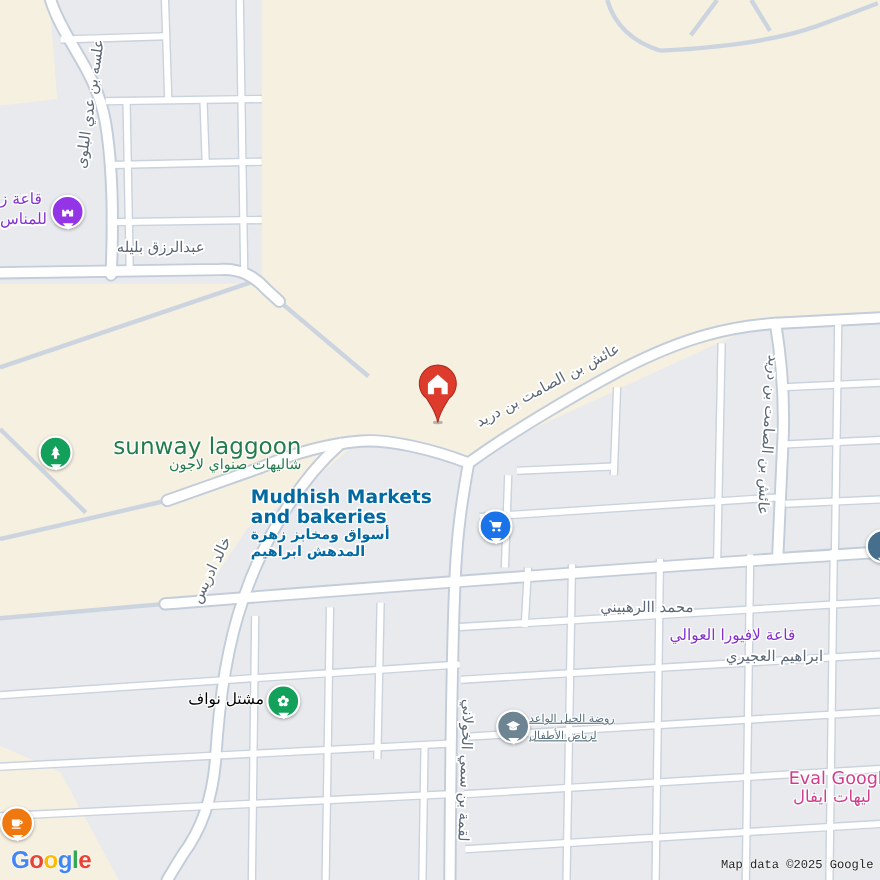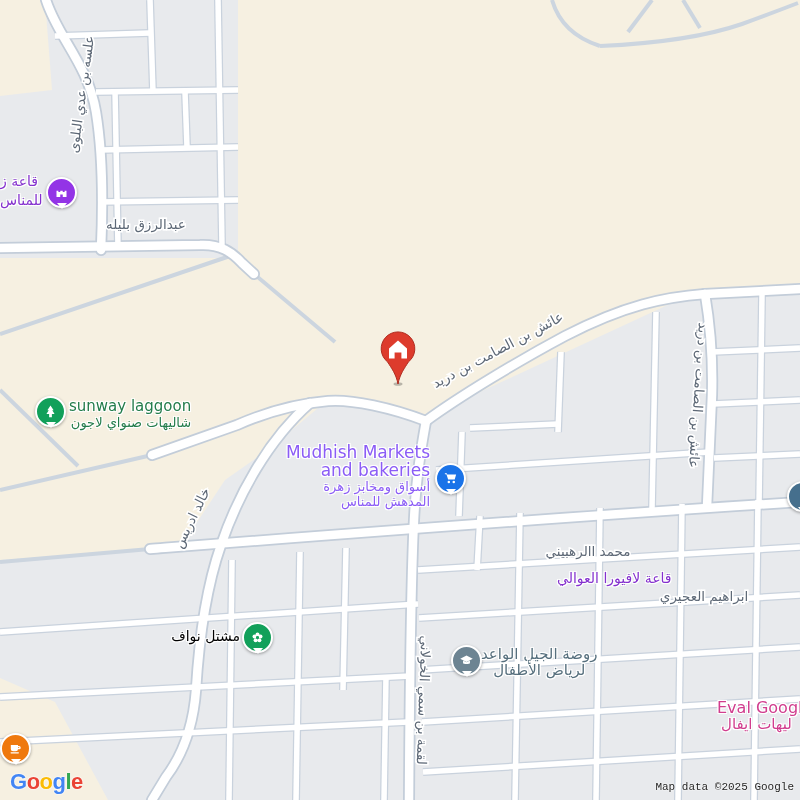--- a/index.html
+++ b/index.html
@@ -263,41 +263,41 @@
       </g>
     </svg>
   </div>
 
   <div class="poi-label ar" style="left:0;top:172px;width:46px;overflow:hidden;color:#8430ce;font-size:14px;line-height:19px;text-align:left;white-space:nowrap;">
     <div>قاعة ز</div>
     <div>للمناس</div>
   </div>
 
   <div class="poi-label" style="left:69px;top:398px;color:#237c4b;white-space:nowrap;">
-    <div style="font-size:15px;line-height:17px;">sunway laggoon</div>
+    <div style="font-size:21px;line-height:17px;margin-left:34px;">sunway laggoon</div>
     <div class="ar" style="font-size:13px;line-height:16px;text-align:right;">شاليهات صنواي لاجون</div>
   </div>
 
-  <div class="poi-label" style="left:228px;top:443px;width:202px;text-align:right;color:#8b5cf6;">
+  <div class="poi-label" style="left:228px;top:443px;width:202px;text-align:left;color:#0369a1;font-weight:bold;">
     <div style="font-size:17px;line-height:18px;">Mudhish Markets</div>
     <div style="font-size:17px;line-height:18px;">and bakeries</div>
     <div class="ar" style="font-size:13px;line-height:15px;">أسواق ومخابز زهرة</div>
-    <div class="ar" style="font-size:13px;line-height:15px;">المدهش للمناس</div>
+    <div class="ar" style="font-size:13px;line-height:15px;">المدهش ابراهيم</div>
   </div>
 
   <div class="poi-label ar" style="left:136px;top:628px;width:104px;text-align:right;color:#000000;font-size:14px;white-space:nowrap;">
     <div>مشتل نواف</div>
   </div>
 
-  <div class="poi-label ar" style="left:481px;top:646px;color:#566f7d;font-size:15px;line-height:16px;text-align:center;white-space:nowrap;">
+  <div class="poi-label ar" style="left:481px;top:646px;color:#566f7d;font-size:10px;line-height:16px;text-align:left;white-space:nowrap;text-decoration:underline;">
     <div>روضة الجيل الواعد</div>
     <div>لرياض الأطفال</div>
   </div>
 
-  <div class="poi-label ar" style="left:557px;top:570px;width:166px;text-align:left;color:#8430ce;font-size:14px;white-space:nowrap;">
+  <div class="poi-label ar" style="left:557px;top:570px;width:166px;text-align:right;color:#8430ce;font-size:14px;white-space:nowrap;">
     <div>قاعة لافيورا العوالي</div>
   </div>
 
   <div class="poi-label" style="left:717px;top:699px;color:#d13d8e;white-space:nowrap;">
     <div style="font-size:16px;line-height:18px;">Eval Google</div>
     <div class="ar" style="font-size:15px;line-height:15px;text-align:left;margin-left:4px;">ليهات ايفال</div>
   </div>
 
   <div class="logo">
     <span class="g1">G</span><span class="g2">o</span><span class="g3">o</span><span class="g1">g</span><span class="g4">l</span><span class="g2">e</span>

